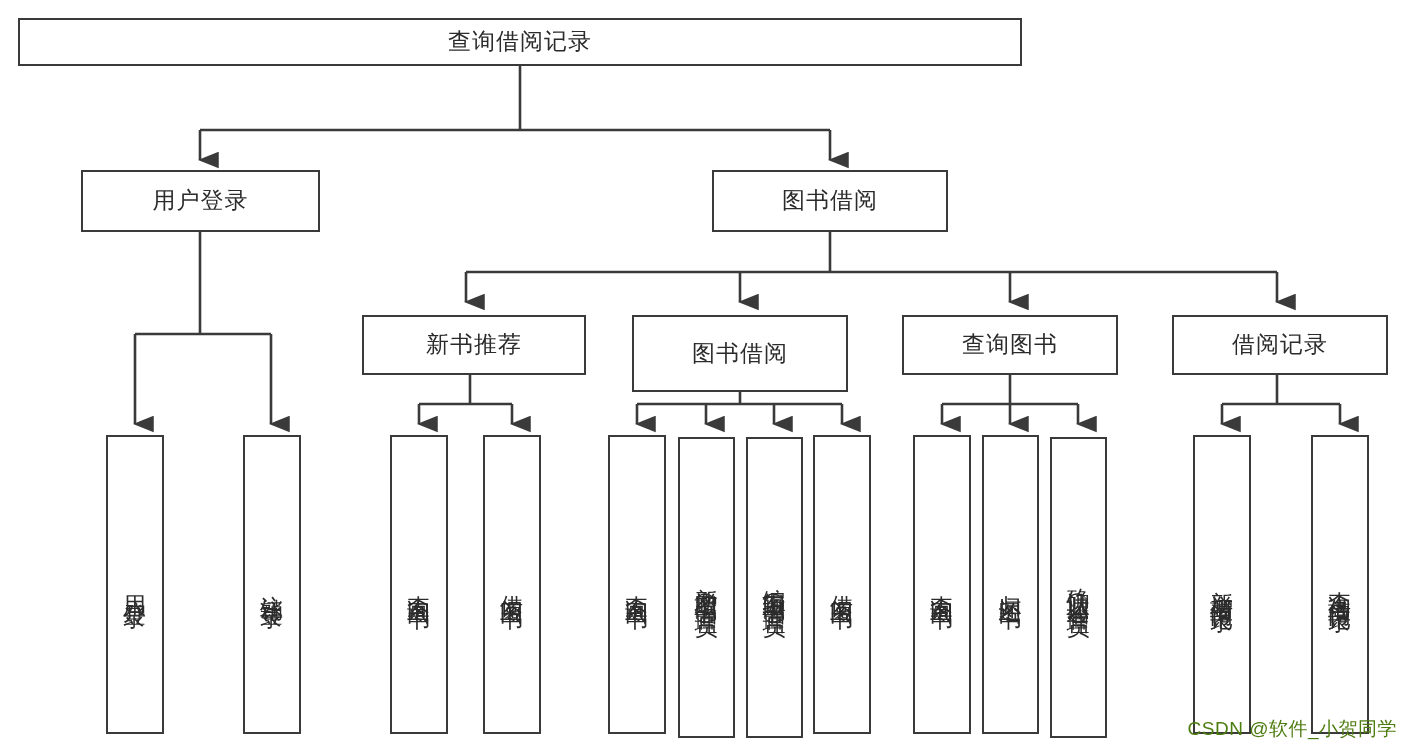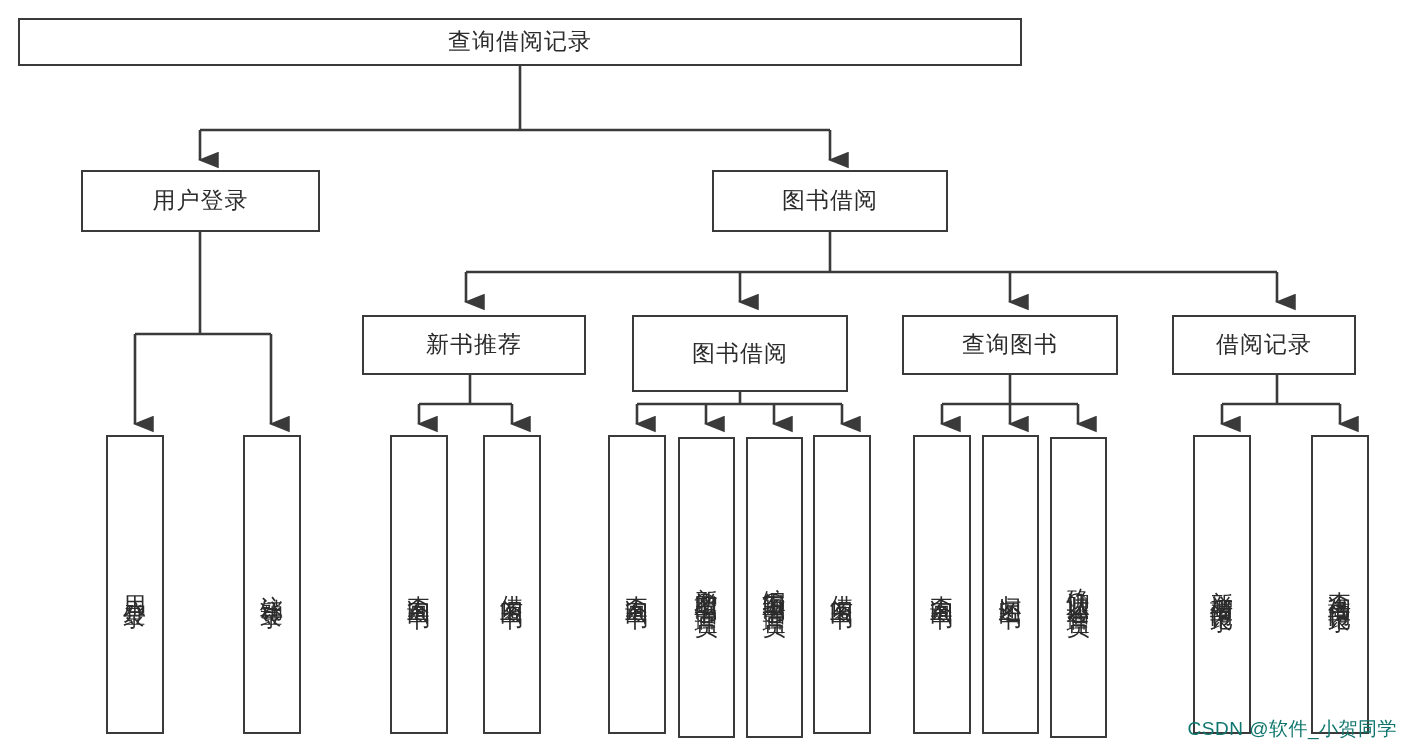--- a/index.html
+++ b/index.html
@@ -55,21 +55,21 @@
   .node-v .vtext {
     writing-mode: vertical-rl;
     text-orientation: upright;
     display: block;
   }
   #watermark {
     position: absolute;
     right: 8px;
     bottom: 5px;
     font-size: 19px;
-    color: #0f766e;
+    color: #4d7c0f;
     letter-spacing: 0.5px;
     white-space: nowrap;
     z-index: 5;
   }
 </style>
 </head>
 <body>
 
 <div id="diagram-canvas">
 
@@ -124,21 +124,21 @@
   </svg>
 
   <div class="node node-h" style="left:18px; top:18px; width:1004px; height:48px;">查询借阅记录</div>
 
   <div class="node node-h" style="left:81px; top:170px; width:239px; height:62px;">用户登录</div>
   <div class="node node-h" style="left:712px; top:170px; width:236px; height:62px;">图书借阅</div>
 
   <div class="node node-h" style="left:362px; top:315px; width:224px; height:60px;">新书推荐</div>
   <div class="node node-h" style="left:632px; top:315px; width:216px; height:77px;">图书借阅</div>
   <div class="node node-h" style="left:902px; top:315px; width:216px; height:60px;">查询图书</div>
-  <div class="node node-h" style="left:1172px; top:315px; width:184px; height:60px;">借阅记录</div>
+  <div class="node node-h" style="left:1172px; top:315px; width:216px; height:60px;">借阅记录</div>
 
   <div class="node node-v" style="left:106px; top:435px; width:58px; height:299px;">
     <span class="vtext">用户登录</span>
   </div>
   <div class="node node-v" style="left:243px; top:435px; width:58px; height:299px;">
     <span class="vtext">注销登录</span>
   </div>
 
   <div class="node node-v" style="left:390px; top:435px; width:58px; height:299px;">
     <span class="vtext">查询图书</span>

